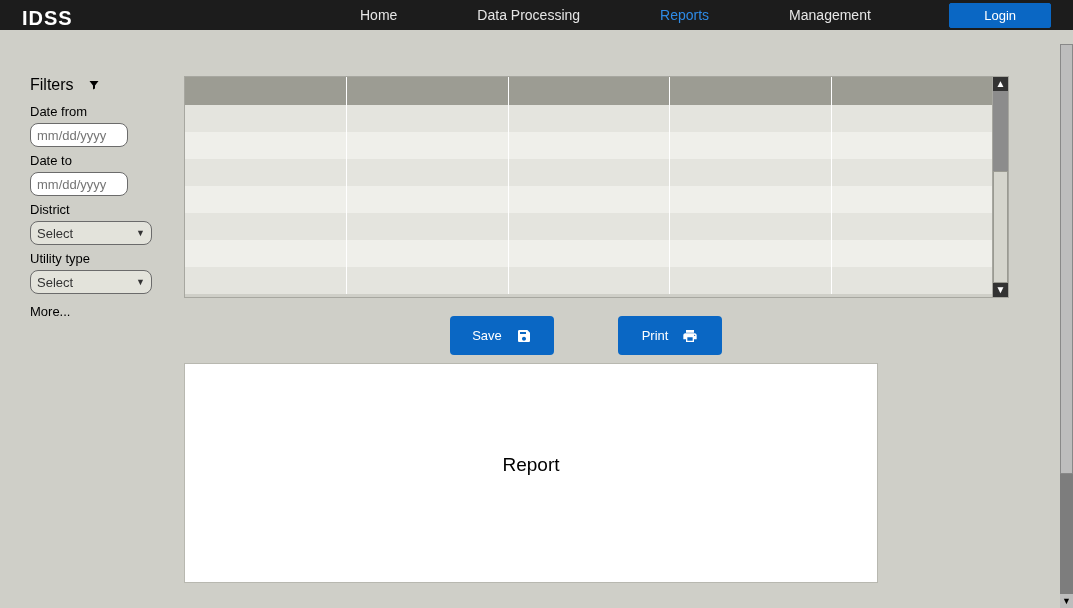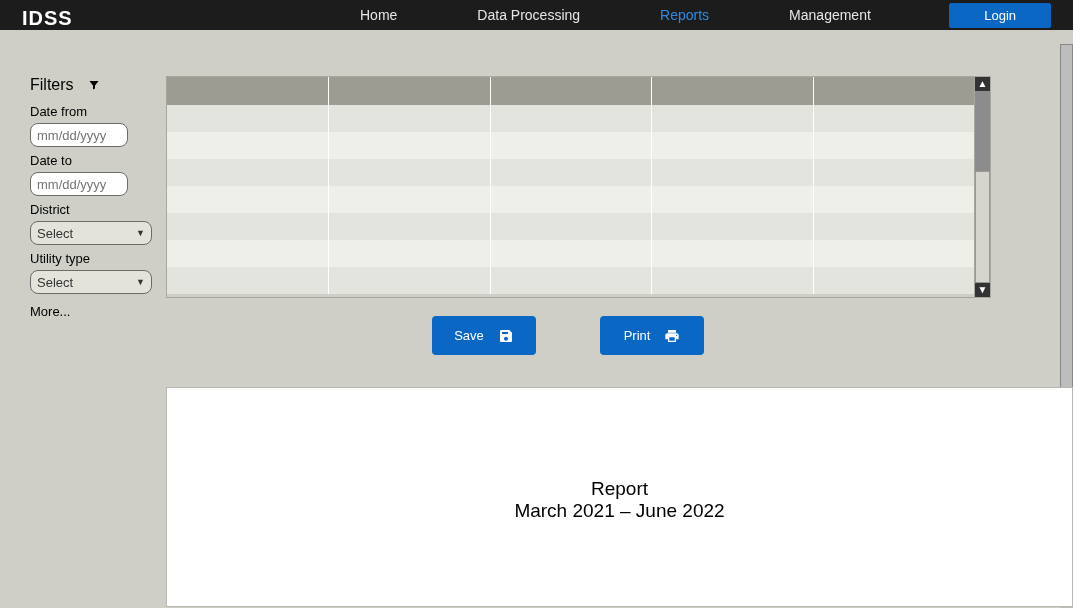--- a/index.html
+++ b/index.html
@@ -262,22 +262,22 @@
       display: flex;
       align-items: center;
       justify-content: center;
       gap: 14px;
       font-size: 13px;
       cursor: pointer;
     }
     .action-btn svg { width: 16px; height: 16px; fill: #fff; }
 
     .report-preview {
-      margin-top: 32px;
-      width: 907px;
+      margin-top: 8px;
+      width: 694px;
       height: 220px;
       background: #fff;
       border: 1px solid #b8b8b0;
       padding-top: 90px;
       text-align: center;
     }
     .report-title {
       font-size: 19px;
       color: #000;
     }
@@ -419,18 +419,17 @@
         <button class="action-btn">
           <span>Print</span>
           <svg viewBox="0 0 24 24">
               <path d="M19 8H5c-1.66 0-3 1.34-3 3v6h4v4h12v-4h4v-6c0-1.66-1.34-3-3-3zm-3 11H8v-5h8v5zm3-7c-.55 0-1-.45-1-1s.45-1 1-1 1 .45 1 1-.45 1-1 1zM18 3H6v4h12V3z"></path>
             </svg>
         </button>
       </div>
 
       <div class="report-preview">
         <div class="report-title">Report</div>
-        <div class="report-sub">March 2021 – June 2022</div>
       </div>
 
     </div>
   </div>
 </div>
 
 </body></html>

